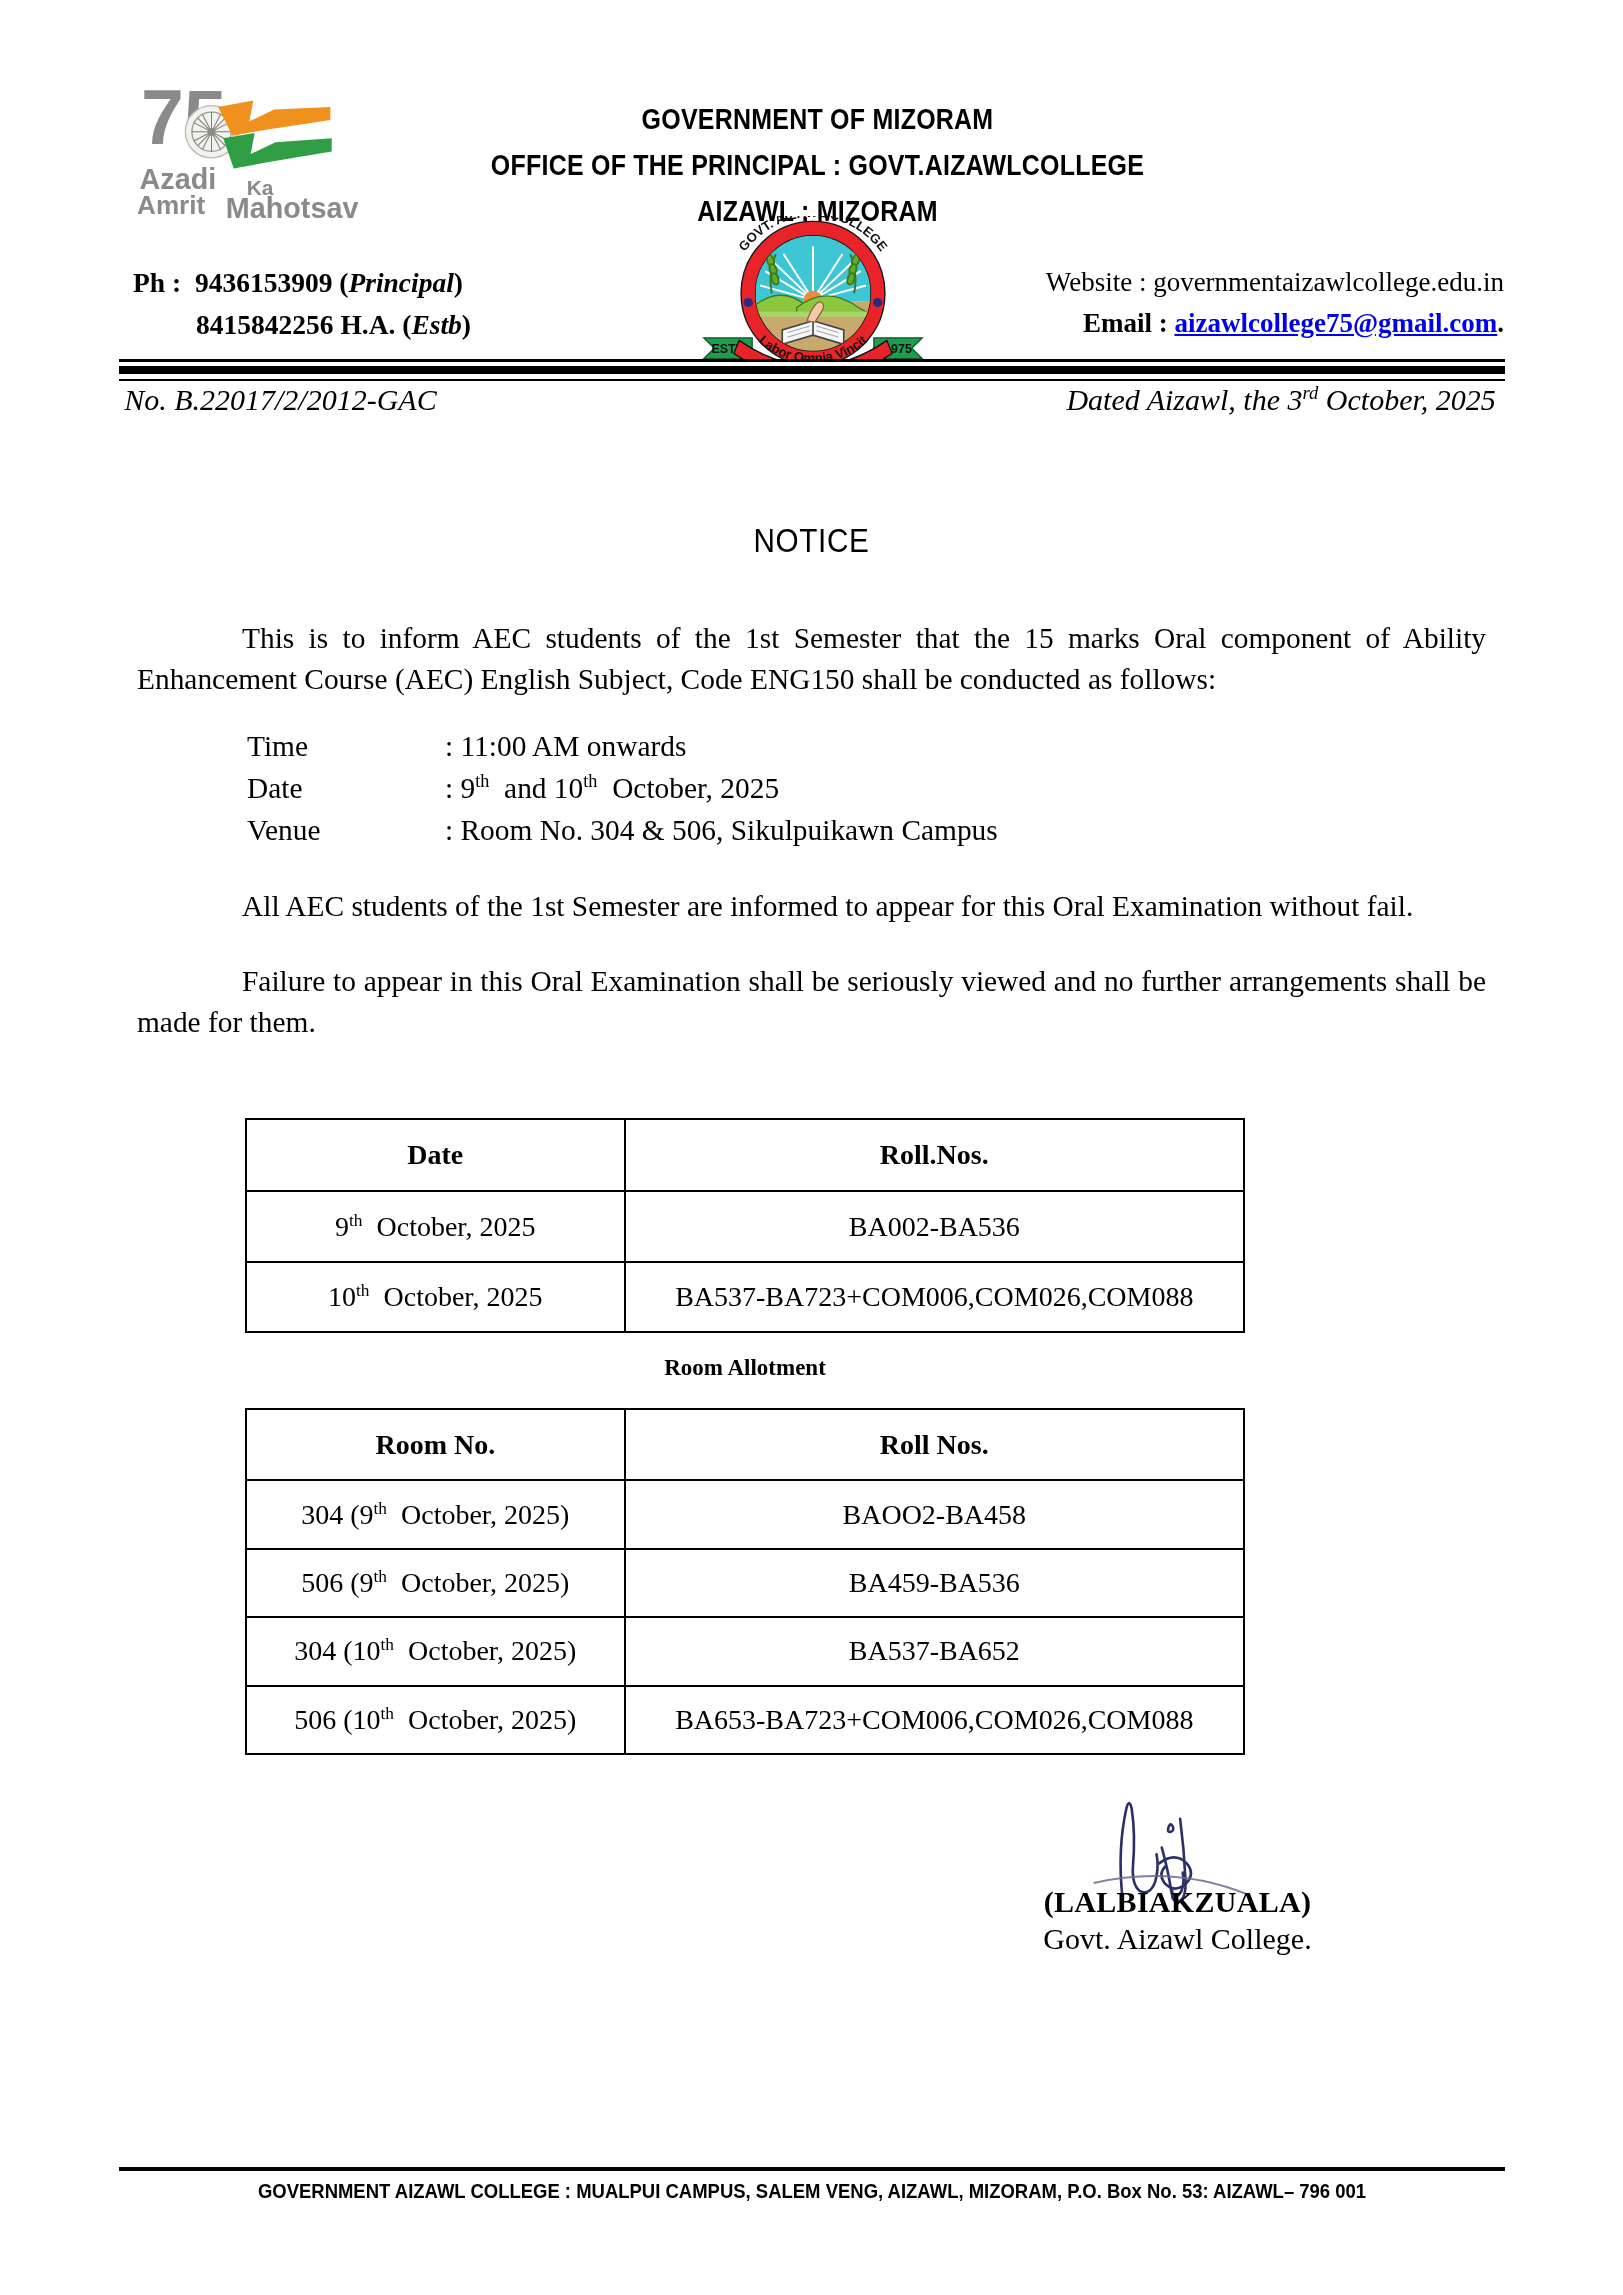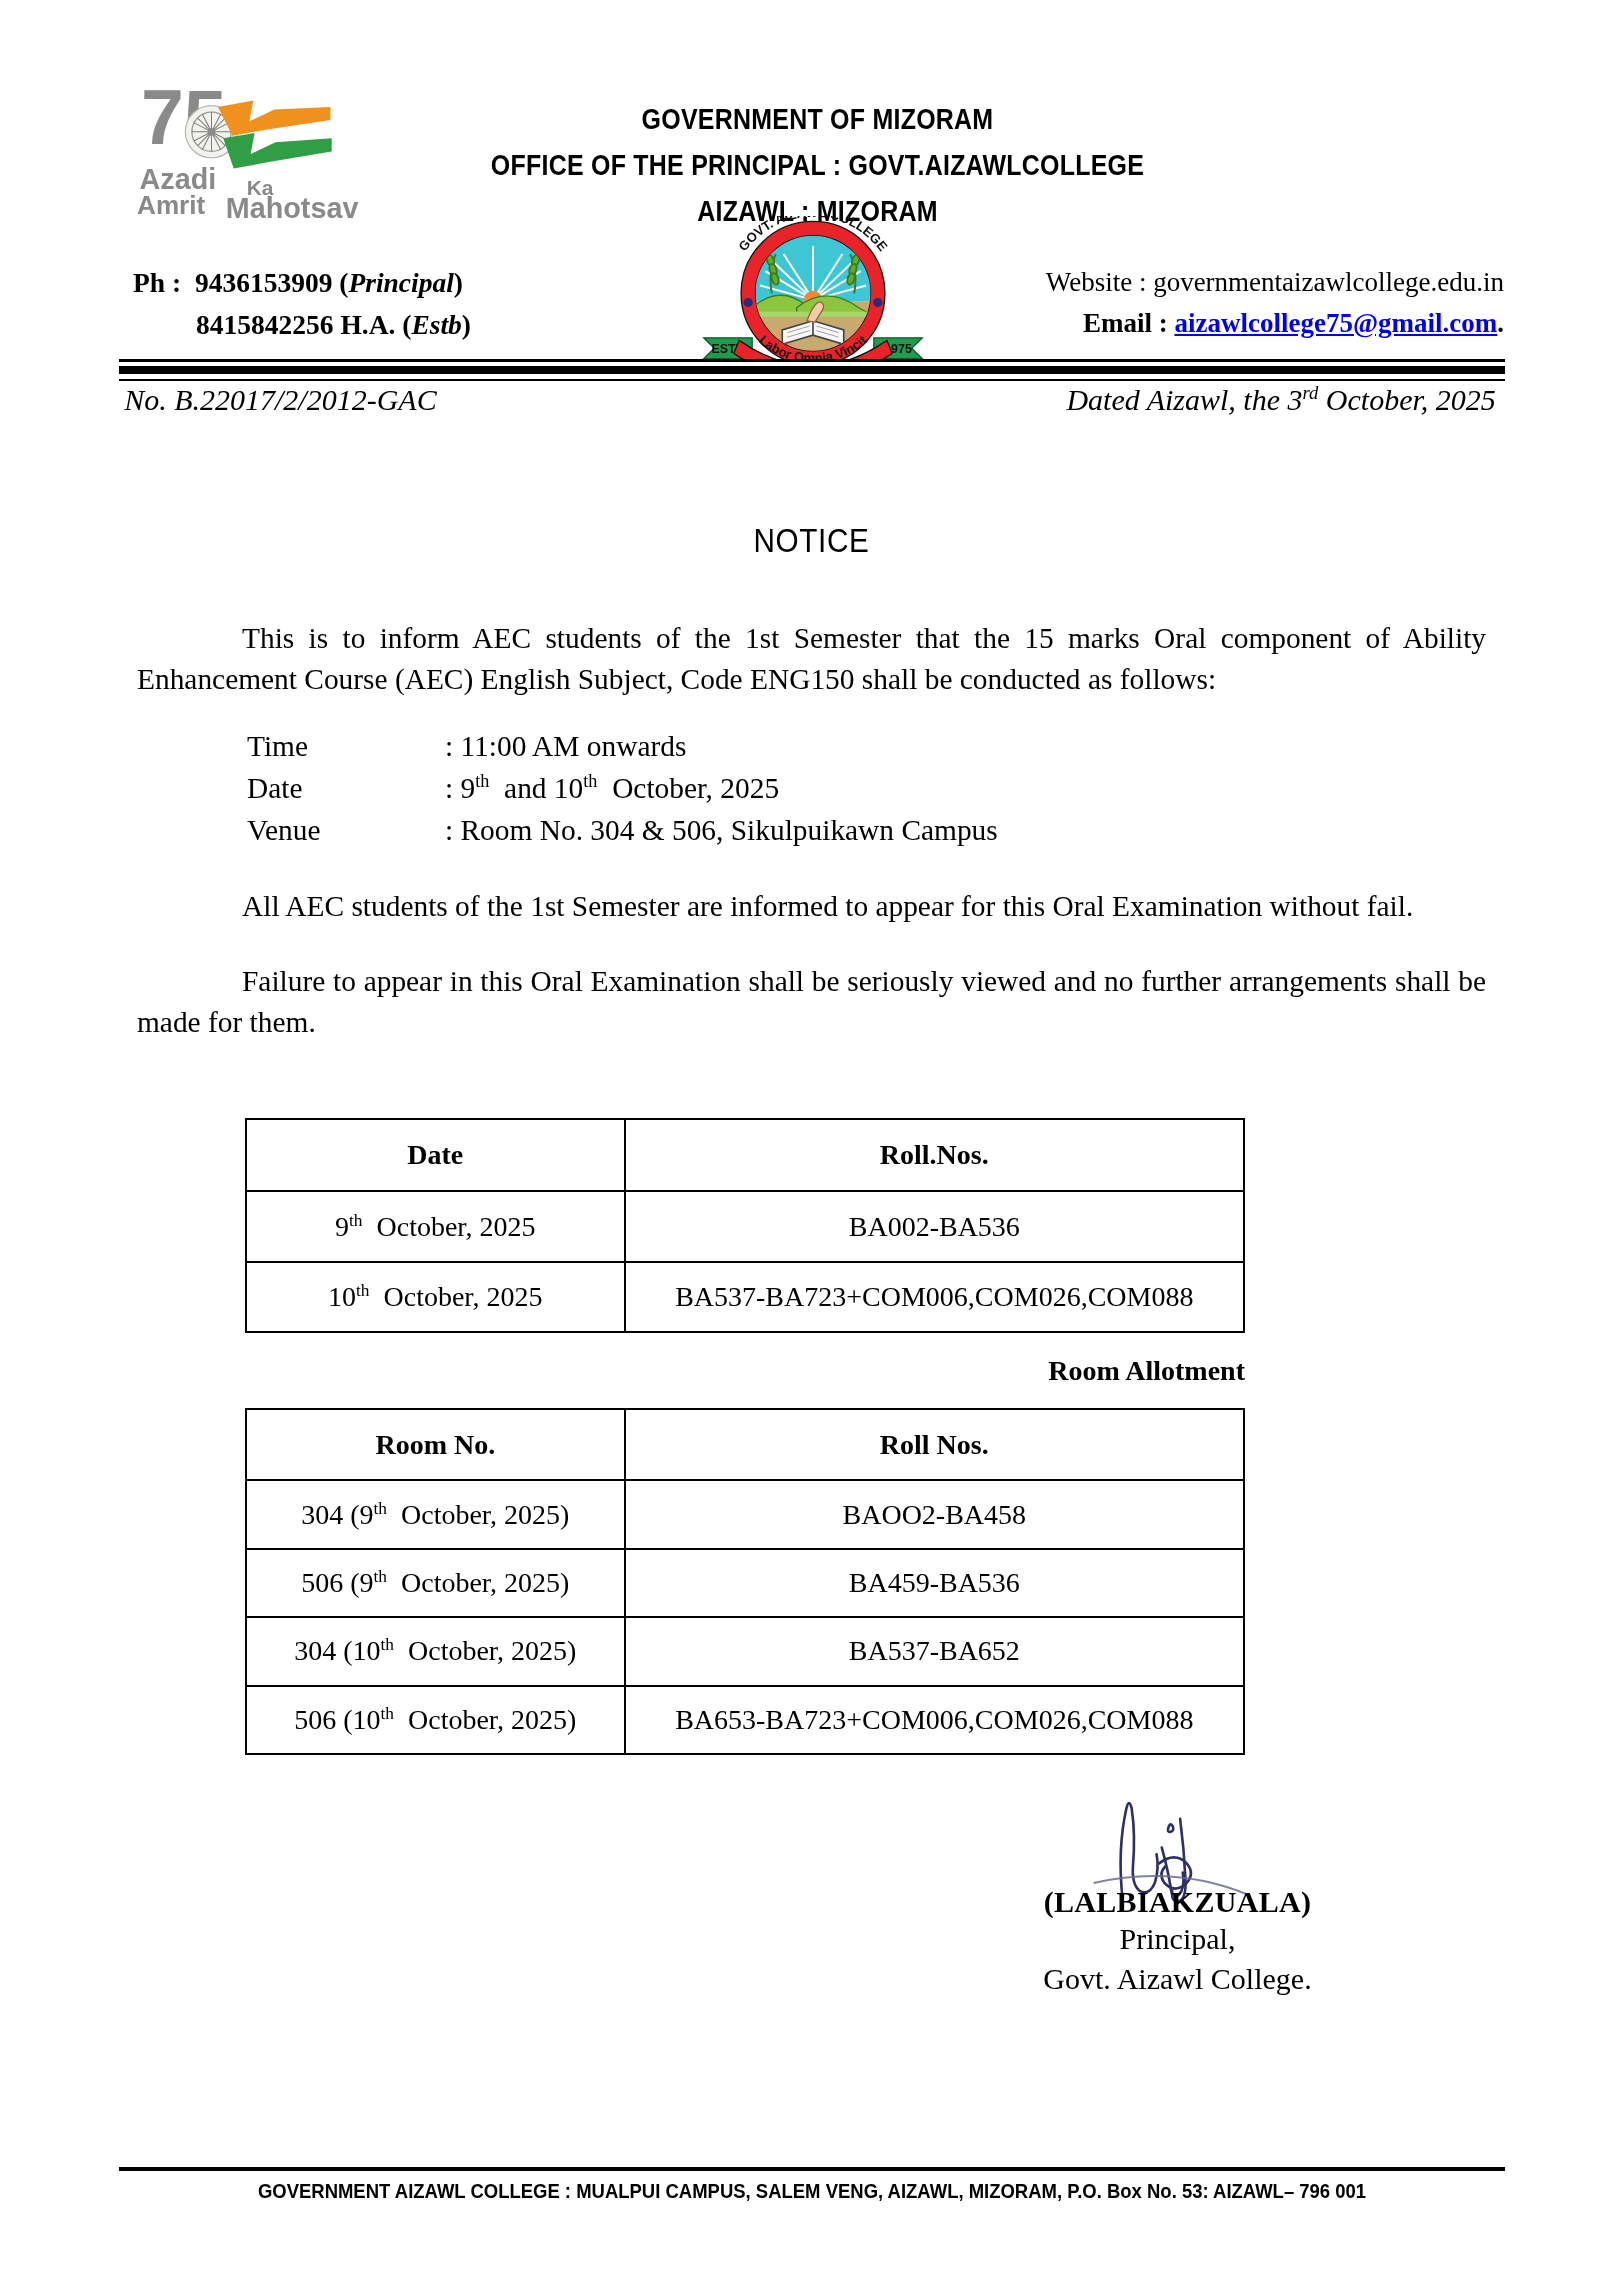--- a/index.html
+++ b/index.html
@@ -177,22 +177,22 @@
   .tbl-dates  { left: 245px; top: 1118px; width: 1000px; }
   .tbl-dates  .c1 { width: 353px; }
   .tbl-dates  th  { height: 52px; }
   .tbl-dates  td  { height: 50px; }
 
   .allot-caption {
     position: absolute;
     left: 245px;
     top: 1355px;
     width: 1000px;
-    text-align: right;
-    font-size: 28px;
+    text-align: center;
+    font-size: 23px;
     font-weight: bold;
   }
 
   .tbl-rooms  { left: 245px; top: 1408px; width: 1000px; }
   .tbl-rooms  .c1 { width: 353px; }
   .tbl-rooms  th  { height: 51px; }
   .tbl-rooms  td  { height: 48px; }
 
   
   .sig-wrap {
@@ -458,21 +458,20 @@
           <path d="M126 172 Q118 96 132 34 Q136 18 140 34 Q146 74 142 122 Q140 150 152 160 Q168 168 176 146 Q182 124 178 104"></path>
           <path d="M186 94 Q196 130 200 158 Q202 172 212 166 Q222 156 218 132"></path>
           <path d="M196 64 q3 -10 7 -2 q2 7 -4 8 q-5 1 -3 -6"></path>
           <path d="M214 50 Q220 96 222 140 Q224 172 212 176 Q200 178 202 160"></path>
           <path d="M182 118 Q206 100 224 118 Q238 134 222 150 Q204 164 190 148 Q180 134 192 122"></path>
         </g>
         <path d="M82 148 Q206 120 318 166" fill="none" stroke="#6a6d92" stroke-width="3" opacity="0.85"></path>
       </svg>
     </div>
     <div class="sig-name">(LALBIAKZUALA)</div>
-    <div class="sig-role">Principal,</div>
     <div class="sig-role">Govt. Aizawl College.</div>
   </div>
 
   <div class="footer-rule"></div>
   <div class="footer-text">GOVERNMENT  AIZAWL  COLLEGE : MUALPUI CAMPUS, SALEM VENG, AIZAWL, MIZORAM, P.O. Box  No. 53: AIZAWL–  796 001</div>
 
 </div>
 
 
 </body></html>

